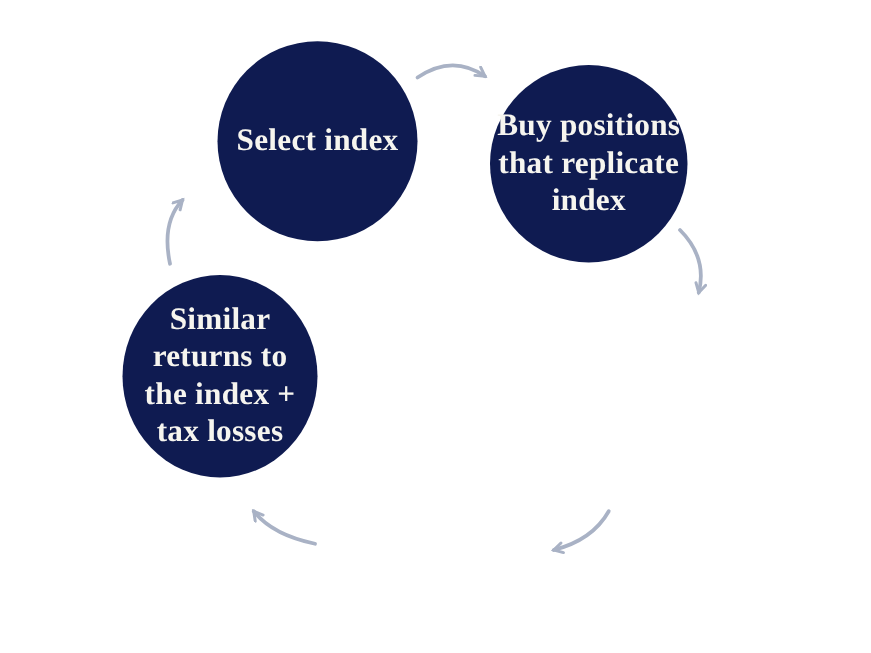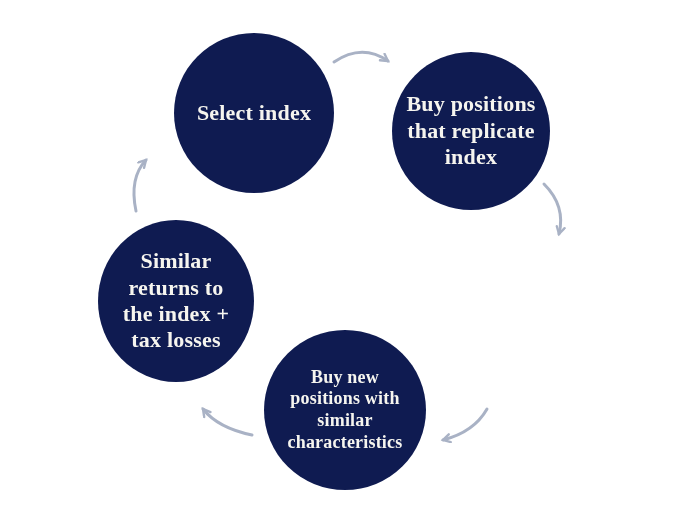--- a/index.html
+++ b/index.html
@@ -47,21 +47,21 @@
     border-radius: 50%;
     background: var(--circle-color);
     display: flex;
     align-items: center;
     justify-content: center;
     text-align: center;
   }
   .circle-label {
     color: var(--text-color);
     font-weight: bold;
-    font-size: 22px;
+    font-size: 25px;
     line-height: 1.2;
     white-space: pre-line;
     letter-spacing: 0.2px;
   }
   .c1 { left: 174px; top: 33px;  width: 160px; height: 160px; }
   .c2 { left: 392px; top: 52px;  width: 158px; height: 158px; }
   .c3 { left: 440px; top: 246px; width: 160px; height: 158px; }
   .c4 { left: 264px; top: 330px; width: 162px; height: 160px; }
   .c5 { left: 98px;  top: 220px; width: 156px; height: 162px; }
   .c4 .circle-label { font-size: 18px; }
@@ -88,26 +88,20 @@
     <span class="circle-label">Select index</span>
   </div>
 
   <div class="circle c2">
     <span class="circle-label">Buy positions
 that replicate
 index</span>
   </div>
 
 
-  <div class="circle c4">
-    <span class="circle-label">Buy new
-positions with
-similar
-characteristics</span>
-  </div>
 
   <div class="circle c5">
     <span class="circle-label">Similar
 returns to
 the index +
 tax losses</span>
   </div>
 
 </div>
 

